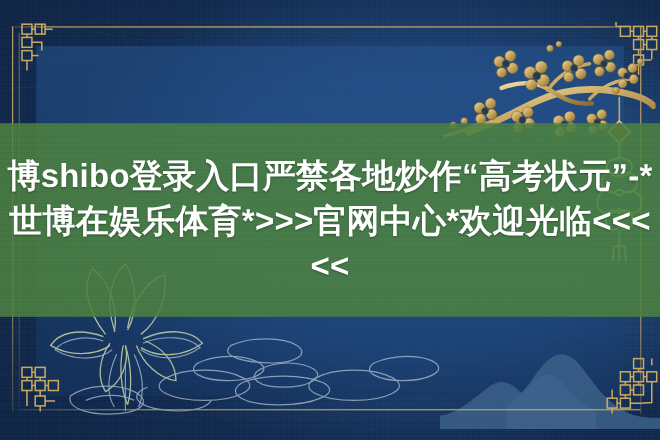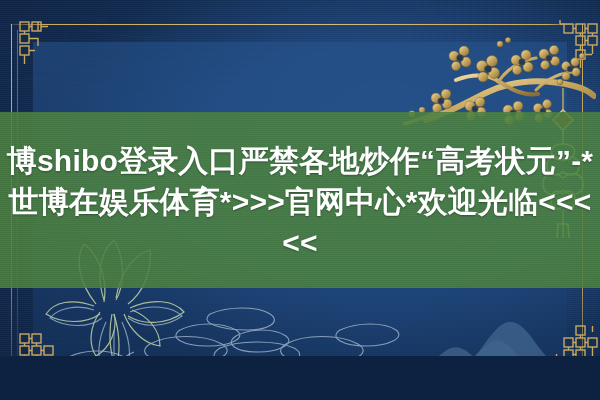--- a/index.html
+++ b/index.html
@@ -3,21 +3,21 @@
 <meta charset="utf-8">
 <style>
   html, body {
     margin: 0;
     padding: 0;
     background: #0d2240;
   }
   #stage {
     position: relative;
     width: 600px;
-    height: 356px;
+    height: 400px;
     overflow: hidden;
     background: #0e2344;
     font-family: "Liberation Sans", "DejaVu Sans", sans-serif;
   }
 
   
   .layer { position: absolute; inset: 0; }
 
   .bg-base {
     background:

